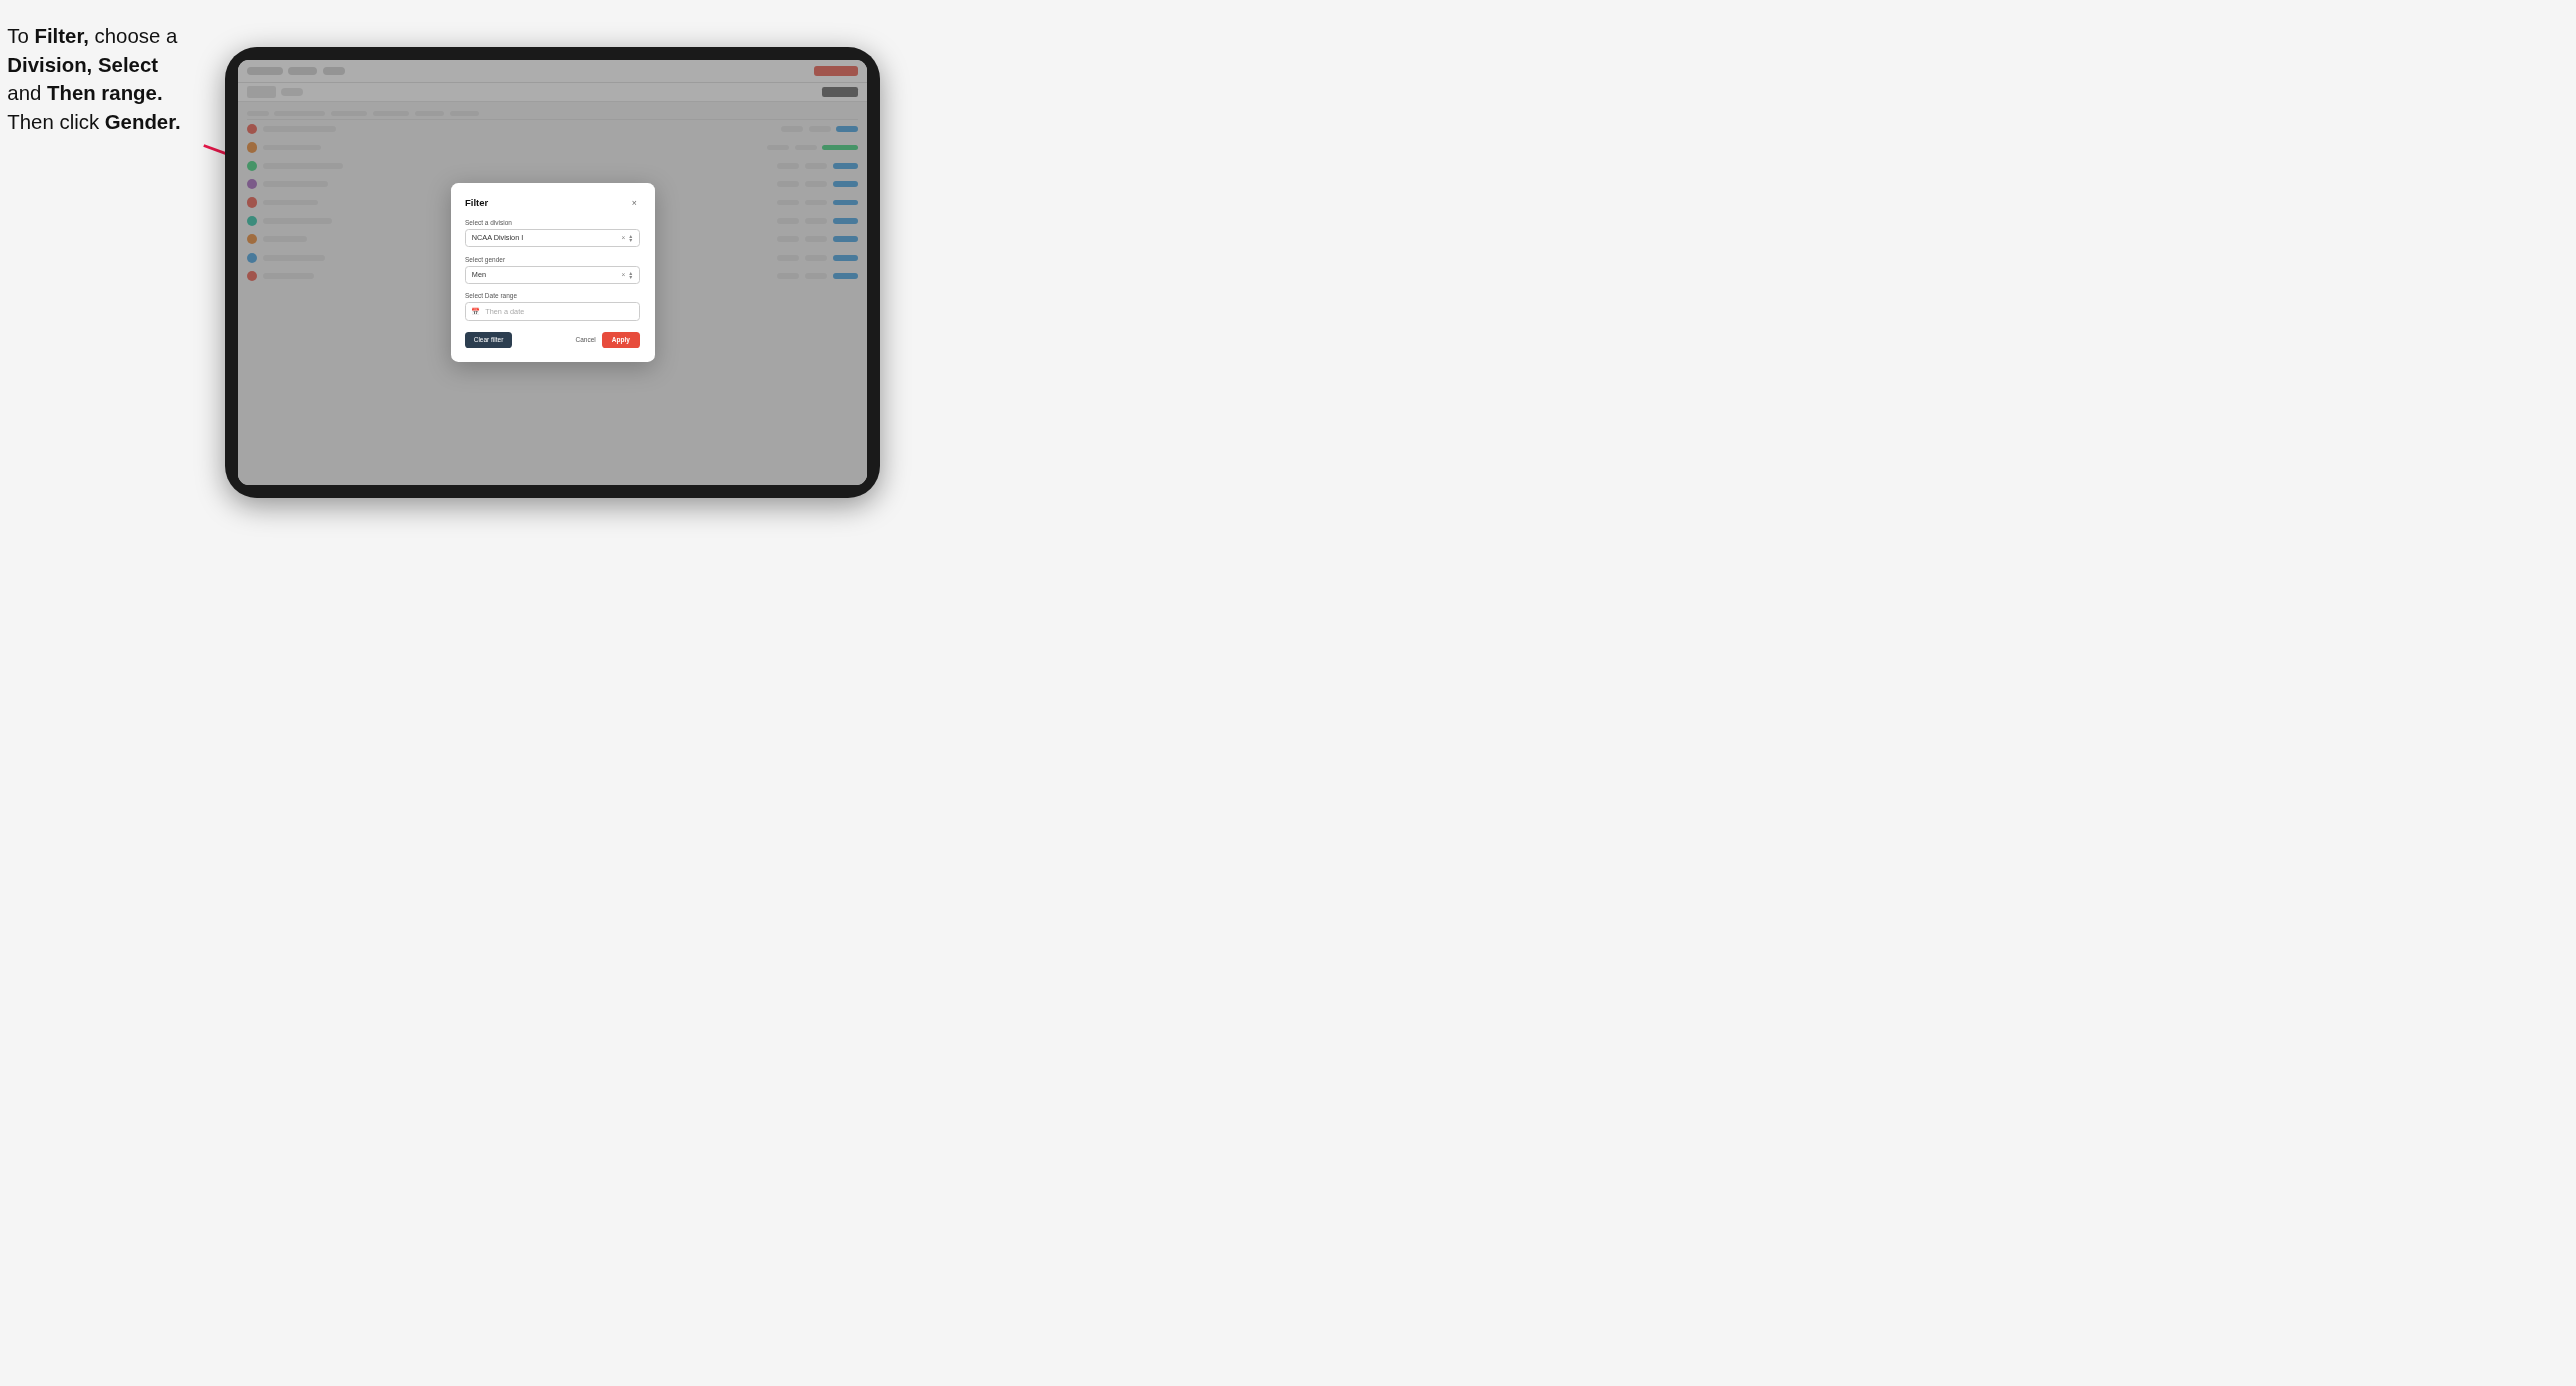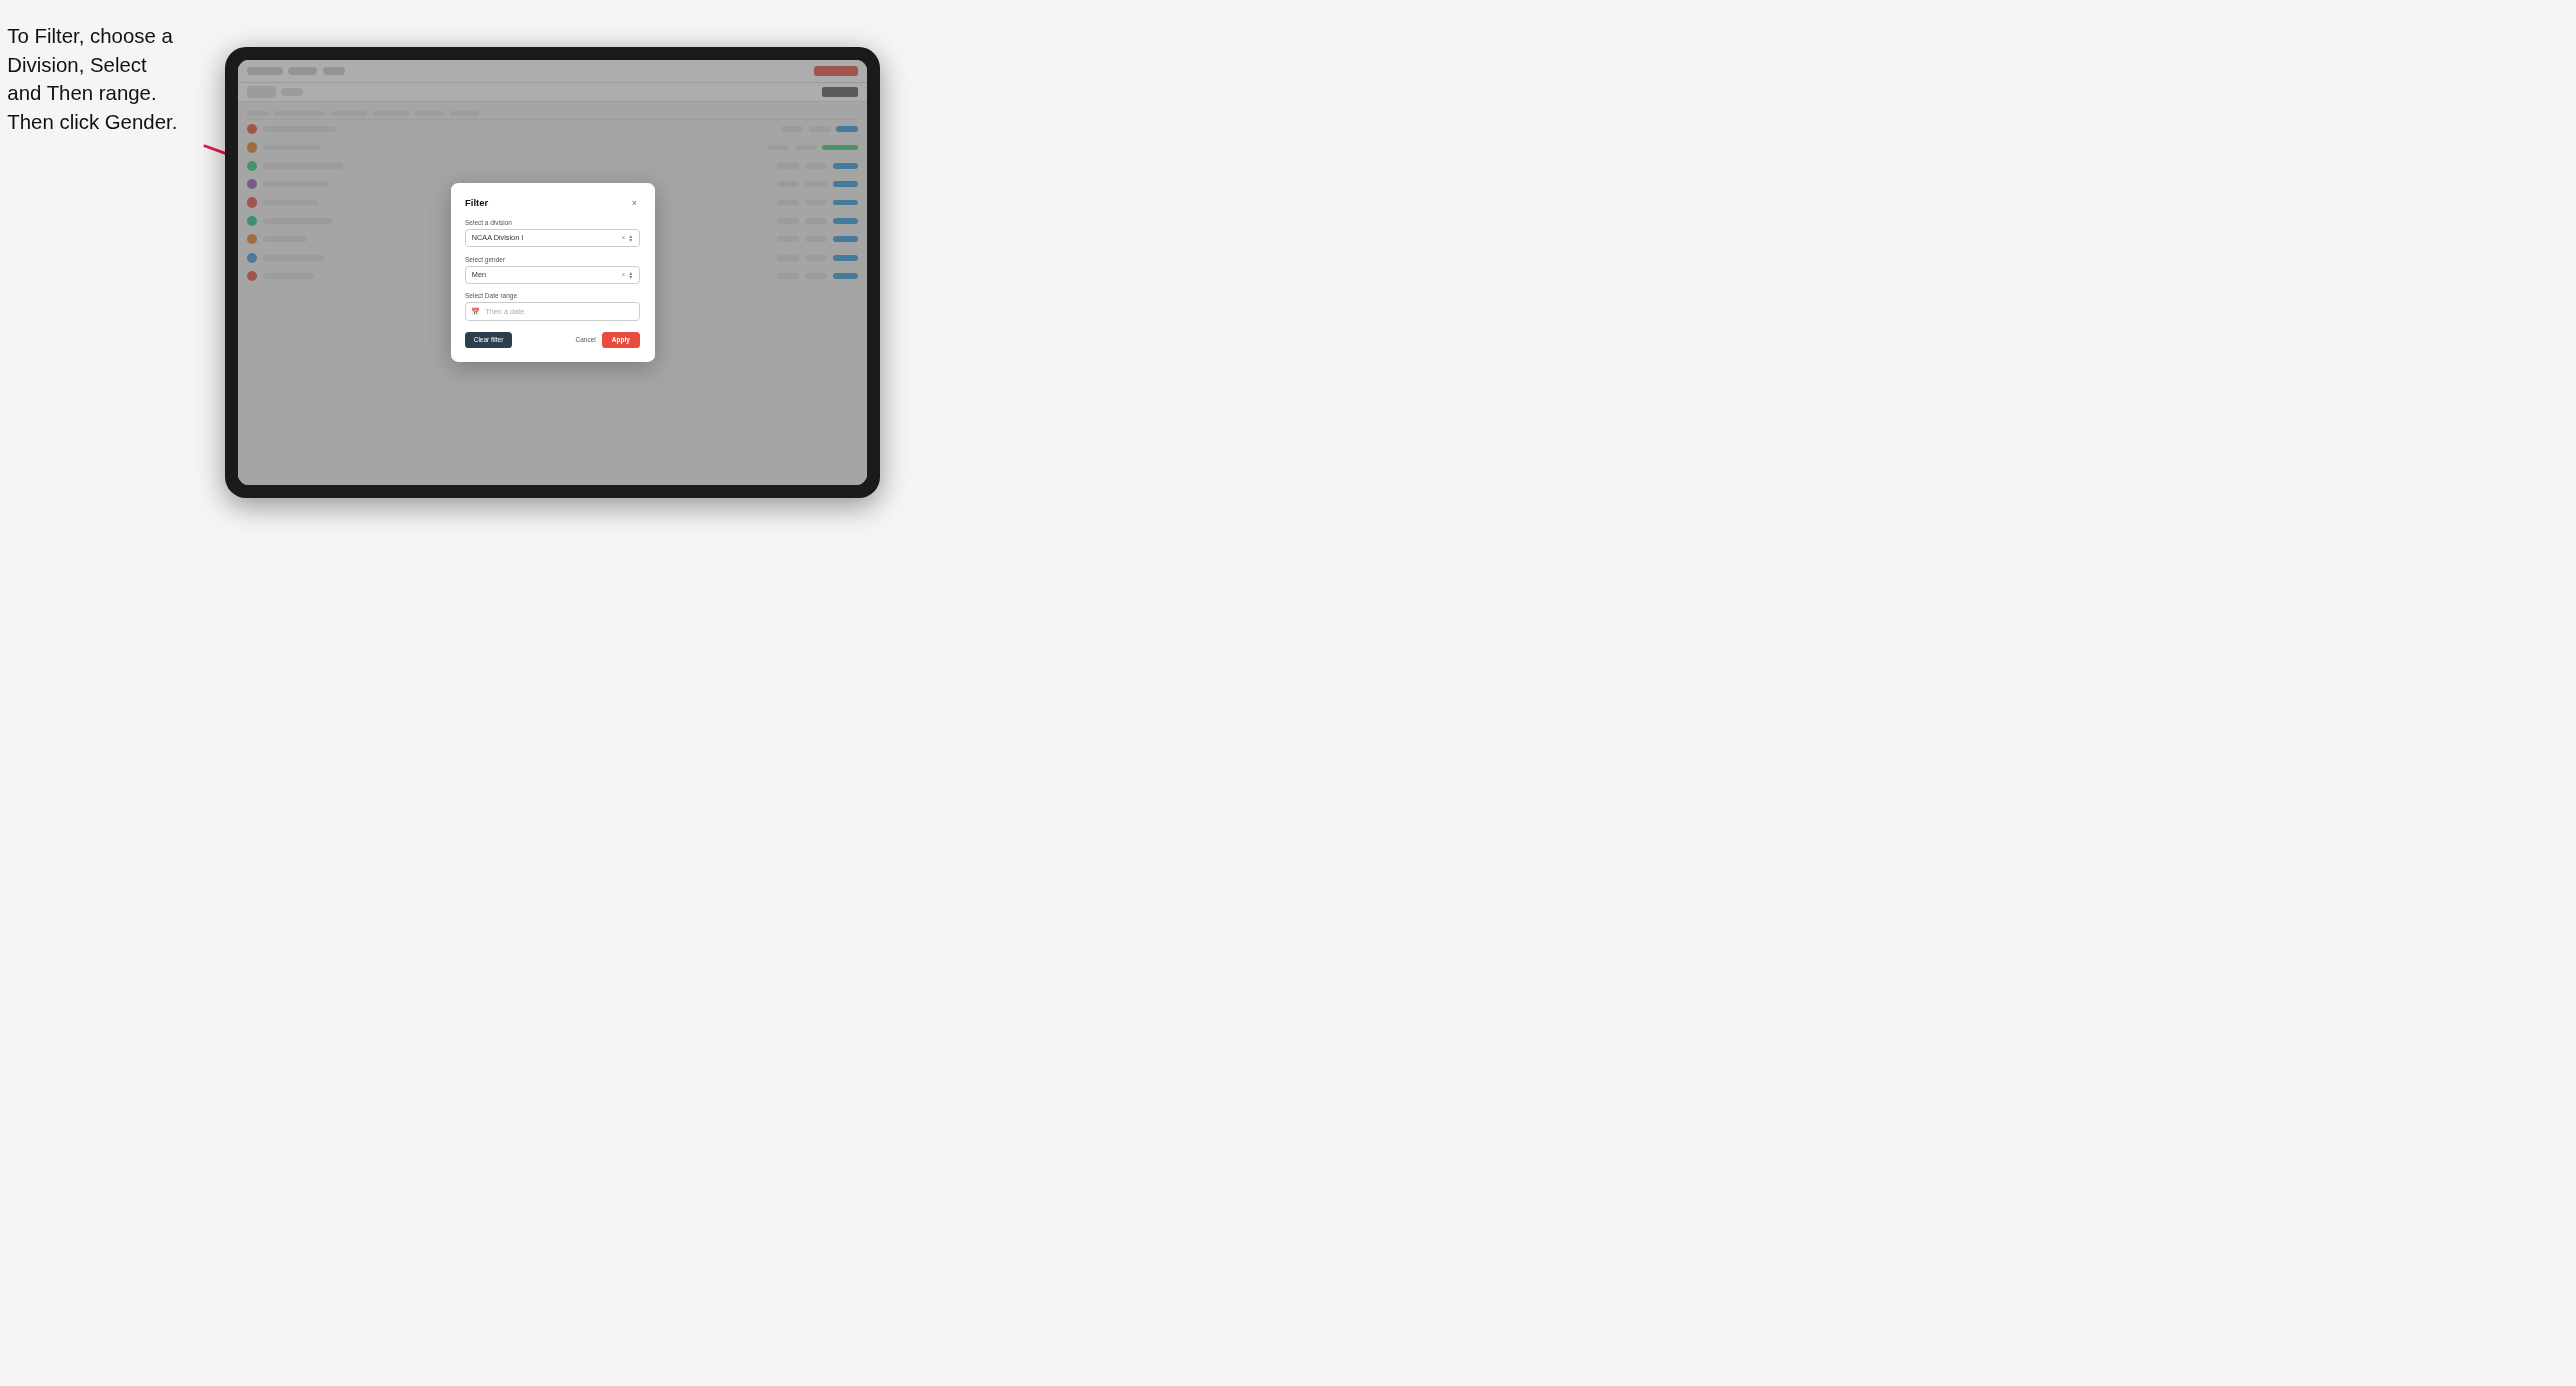--- a/index.html
+++ b/index.html
@@ -15,41 +15,41 @@
     
     .instruction-text {
       position: absolute;
       top: 22px;
       left: 7.3px;
       font-size: 20.4px;
       line-height: 1.4;
       color: #111;
       max-width: 204px;
     }
-    .instruction-text .bold { font-weight: 400; }
+    .instruction-text .bold { font-weight: 700; }
 
     
     .arrow-container {
       position: absolute;
       top: 0;
       left: 0;
       width: 473px;
       height: 291px;
       pointer-events: none;
     }
 
     
     .tablet-frame {
       position: absolute;
       top: 47px;
       left: 225px;
       width: 655px;
       height: 451px;
       background: #1a1a1a;
-      border-radius: 21px;
+      border-radius: 32px;
       padding: 13px;
       box-shadow: 0 7.3px 29px rgba(0,0,0,0.4);
     }
 
     .tablet-screen {
       width: 100%;
       height: 100%;
       background: #e8e8e8;
       border-radius: 11px;
       overflow: hidden;

